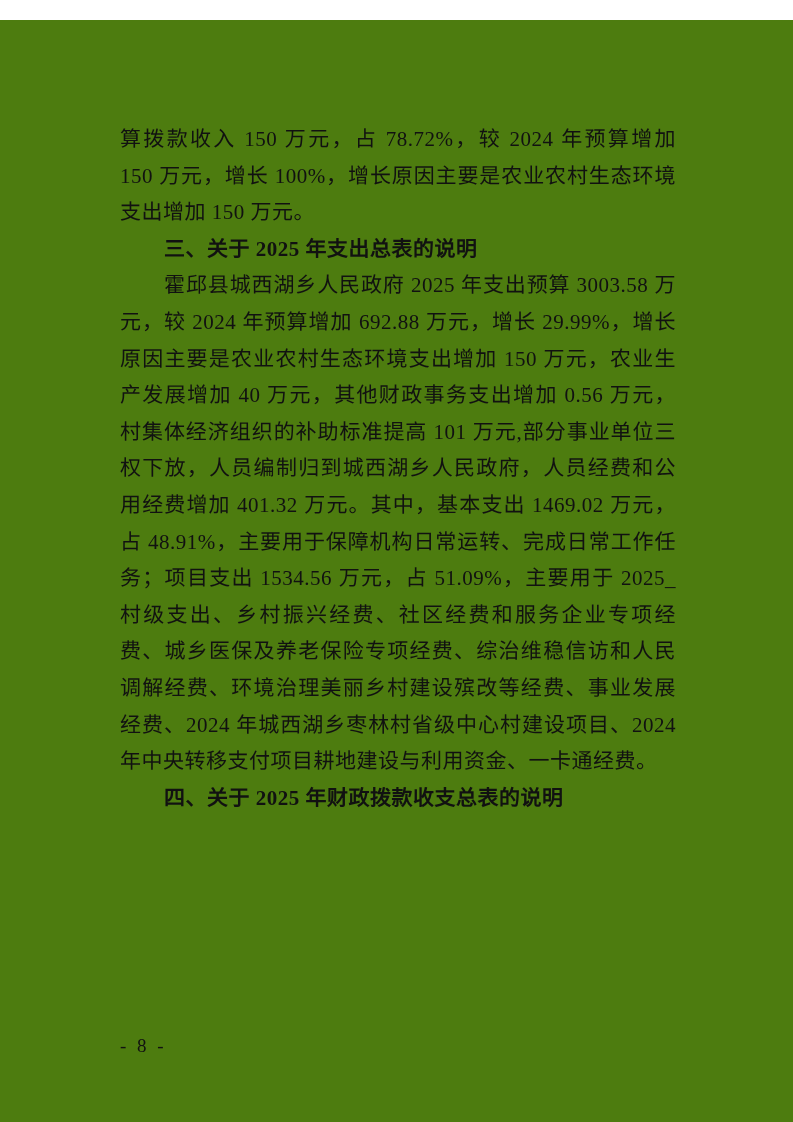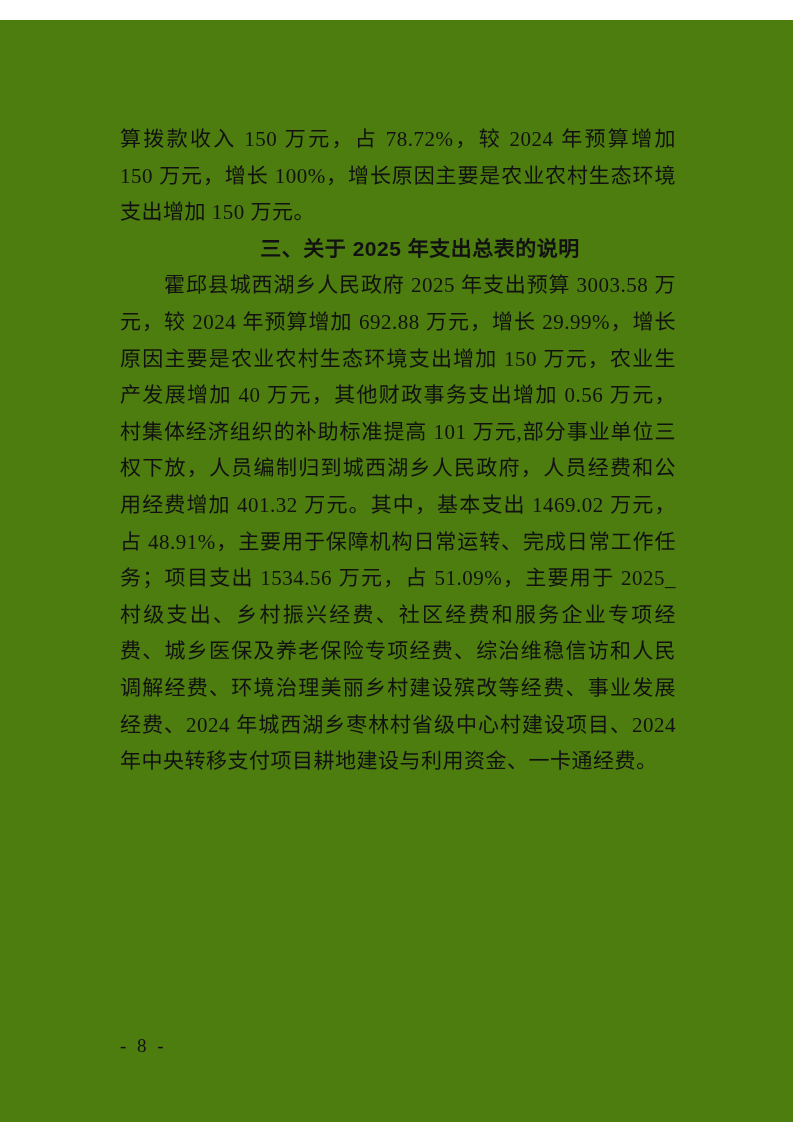--- a/index.html
+++ b/index.html
@@ -30,37 +30,38 @@
     letter-spacing: 0.5px;
     color: #111111;
     text-align: justify;
     text-indent: 44px;
   }
   .body-para.no-indent {
     text-indent: 0;
   }
   .heading {
     font-weight: 700;
-    text-align: center;
-    font-family: Liberation Sans, sans-serif;
+    text-align: left;
+    font-family: Liberation Serif, serif;
   }
   .page-footer {
     position: absolute;
     left: 120px;
     top: 1014px;
     font-family: "Liberation Serif", serif;
     font-size: 19px;
     line-height: 24px;
     letter-spacing: 3px;
     color: #111111;
   }
 </style>
 </head>
 <body>
 
 <div class="page">
   <div class="content">
     <p class="body-para no-indent">算拨款收入 150 万元，占 78.72%，较 2024 年预算增加 150 万元，增长 100%，增长原因主要是农业农村生态环境支出增加 150 万元。</p>
     <h2 class="heading">三、关于 2025 年支出总表的说明</h2>
     <p class="body-para">霍邱县城西湖乡人民政府 2025 年支出预算 3003.58 万元，较 2024 年预算增加 692.88 万元，增长 29.99%，增长原因主要是农业农村生态环境支出增加 150 万元，农业生产发展增加 40 万元，其他财政事务支出增加 0.56 万元，村集体经济组织的补助标准提高 101 万元,部分事业单位三权下放，人员编制归到城西湖乡人民政府，人员经费和公用经费增加 401.32 万元。其中，基本支出 1469.02 万元，占 48.91%，主要用于保障机构日常运转、完成日常工作任务；项目支出 1534.56 万元，占 51.09%，主要用于 2025_村级支出、乡村振兴经费、社区经费和服务企业专项经费、城乡医保及养老保险专项经费、综治维稳信访和人民调解经费、环境治理美丽乡村建设殡改等经费、事业发展经费、2024 年城西湖乡枣林村省级中心村建设项目、2024 年中央转移支付项目耕地建设与利用资金、一卡通经费。</p>
+    <h2 class="heading">四、关于 2025 年财政拨款收支总表的说明</h2>
   </div>
   <div class="page-footer">- 8 -</div>
 </div>
 
 </body></html>

